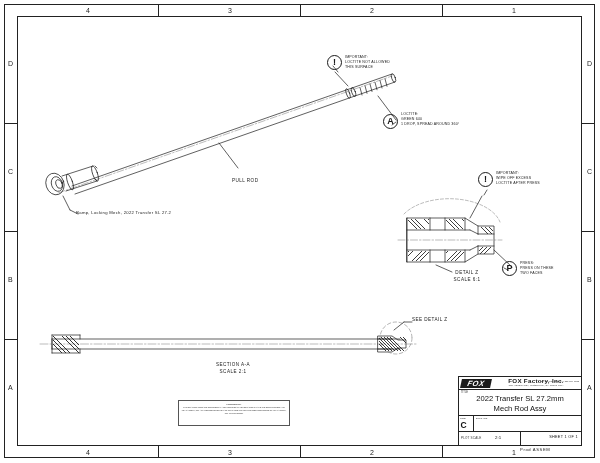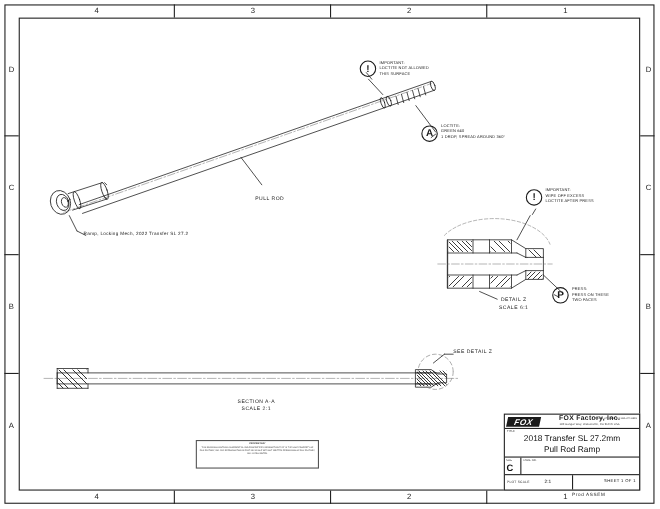--- a/index.html
+++ b/index.html
@@ -300,22 +300,22 @@
         <div class="co-name">FOX Factory, Inc.</div>
         <div class="co-addr">130 Hangar Way, Watsonville, CA 95076 USA</div>
       </div>
       <div class="co-tel">PH 831-274-6500
 FAX 831-274-6515</div>
     </div>
 
     <div class="tb-row tb-title-row">
       <div class="fieldtag">TITLE</div>
       <div class="tb-title-txt">
-        <div>2018 Transfer SL 27.2mm</div>
-        <div>Pull Rod Ramp</div>
+        <div>2022 Transfer SL 27.2mm</div>
+        <div>Mech Rod Assy</div>
       </div>
     </div>
 
     <div class="tb-row tb-size-row">
       <div class="tb-size">
         <div class="fieldtag">SIZE</div>
         <div class="val">C</div>
       </div>
       <div class="tb-dwg">
         <div class="fieldtag">DWG. NO.</div>

